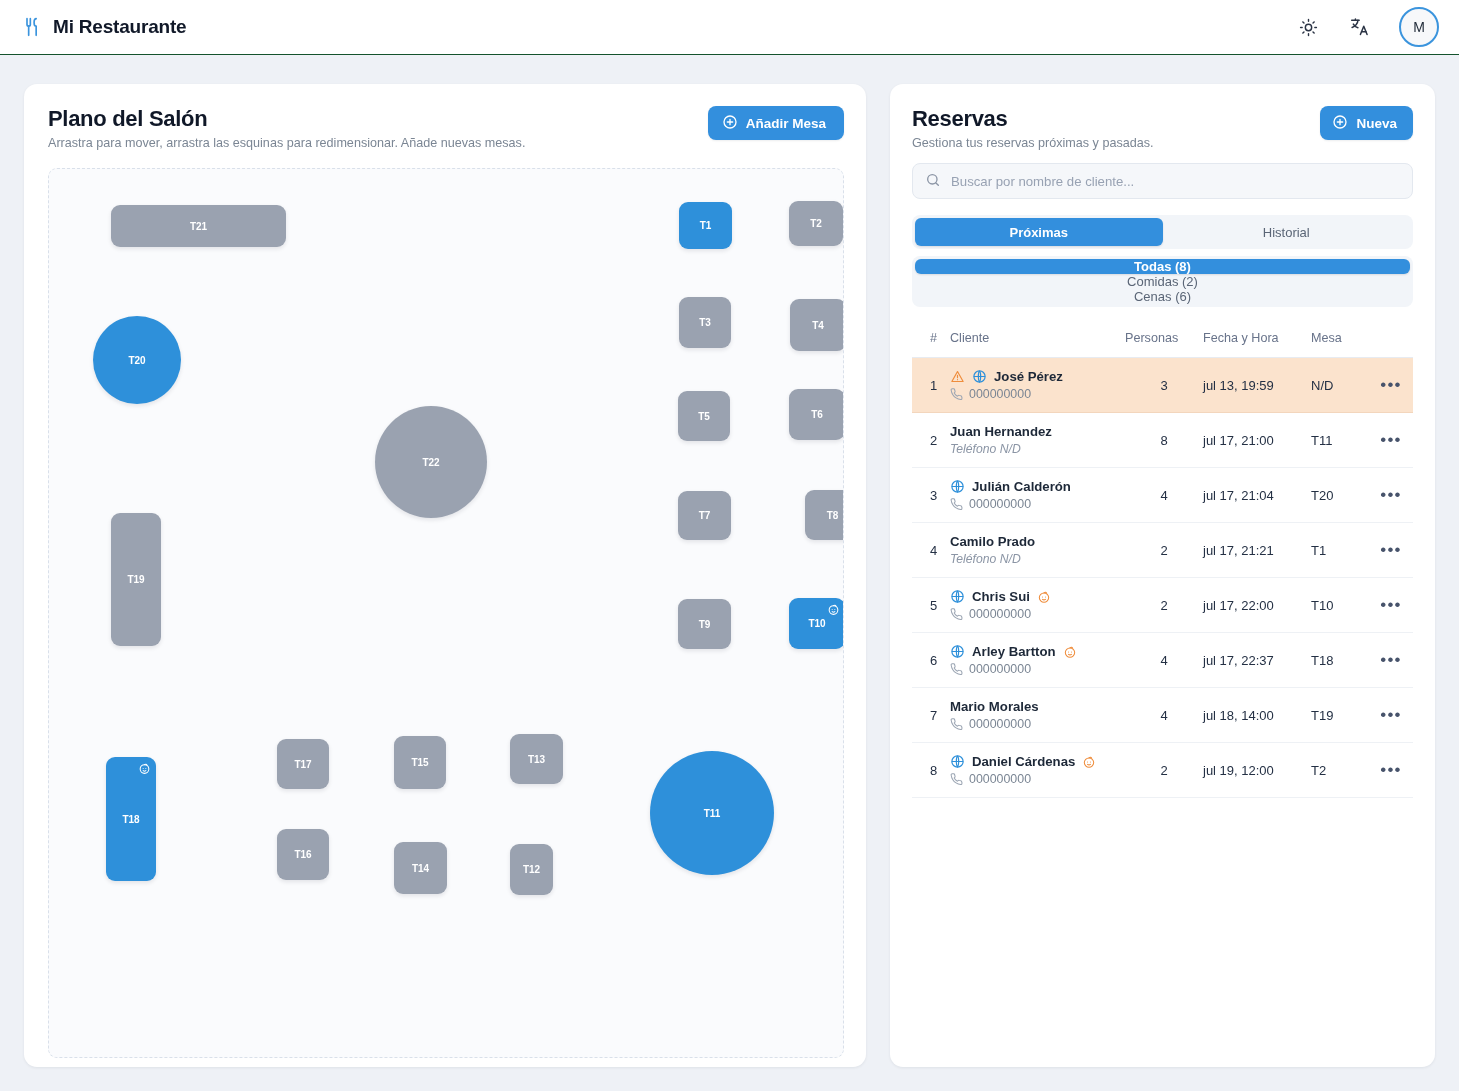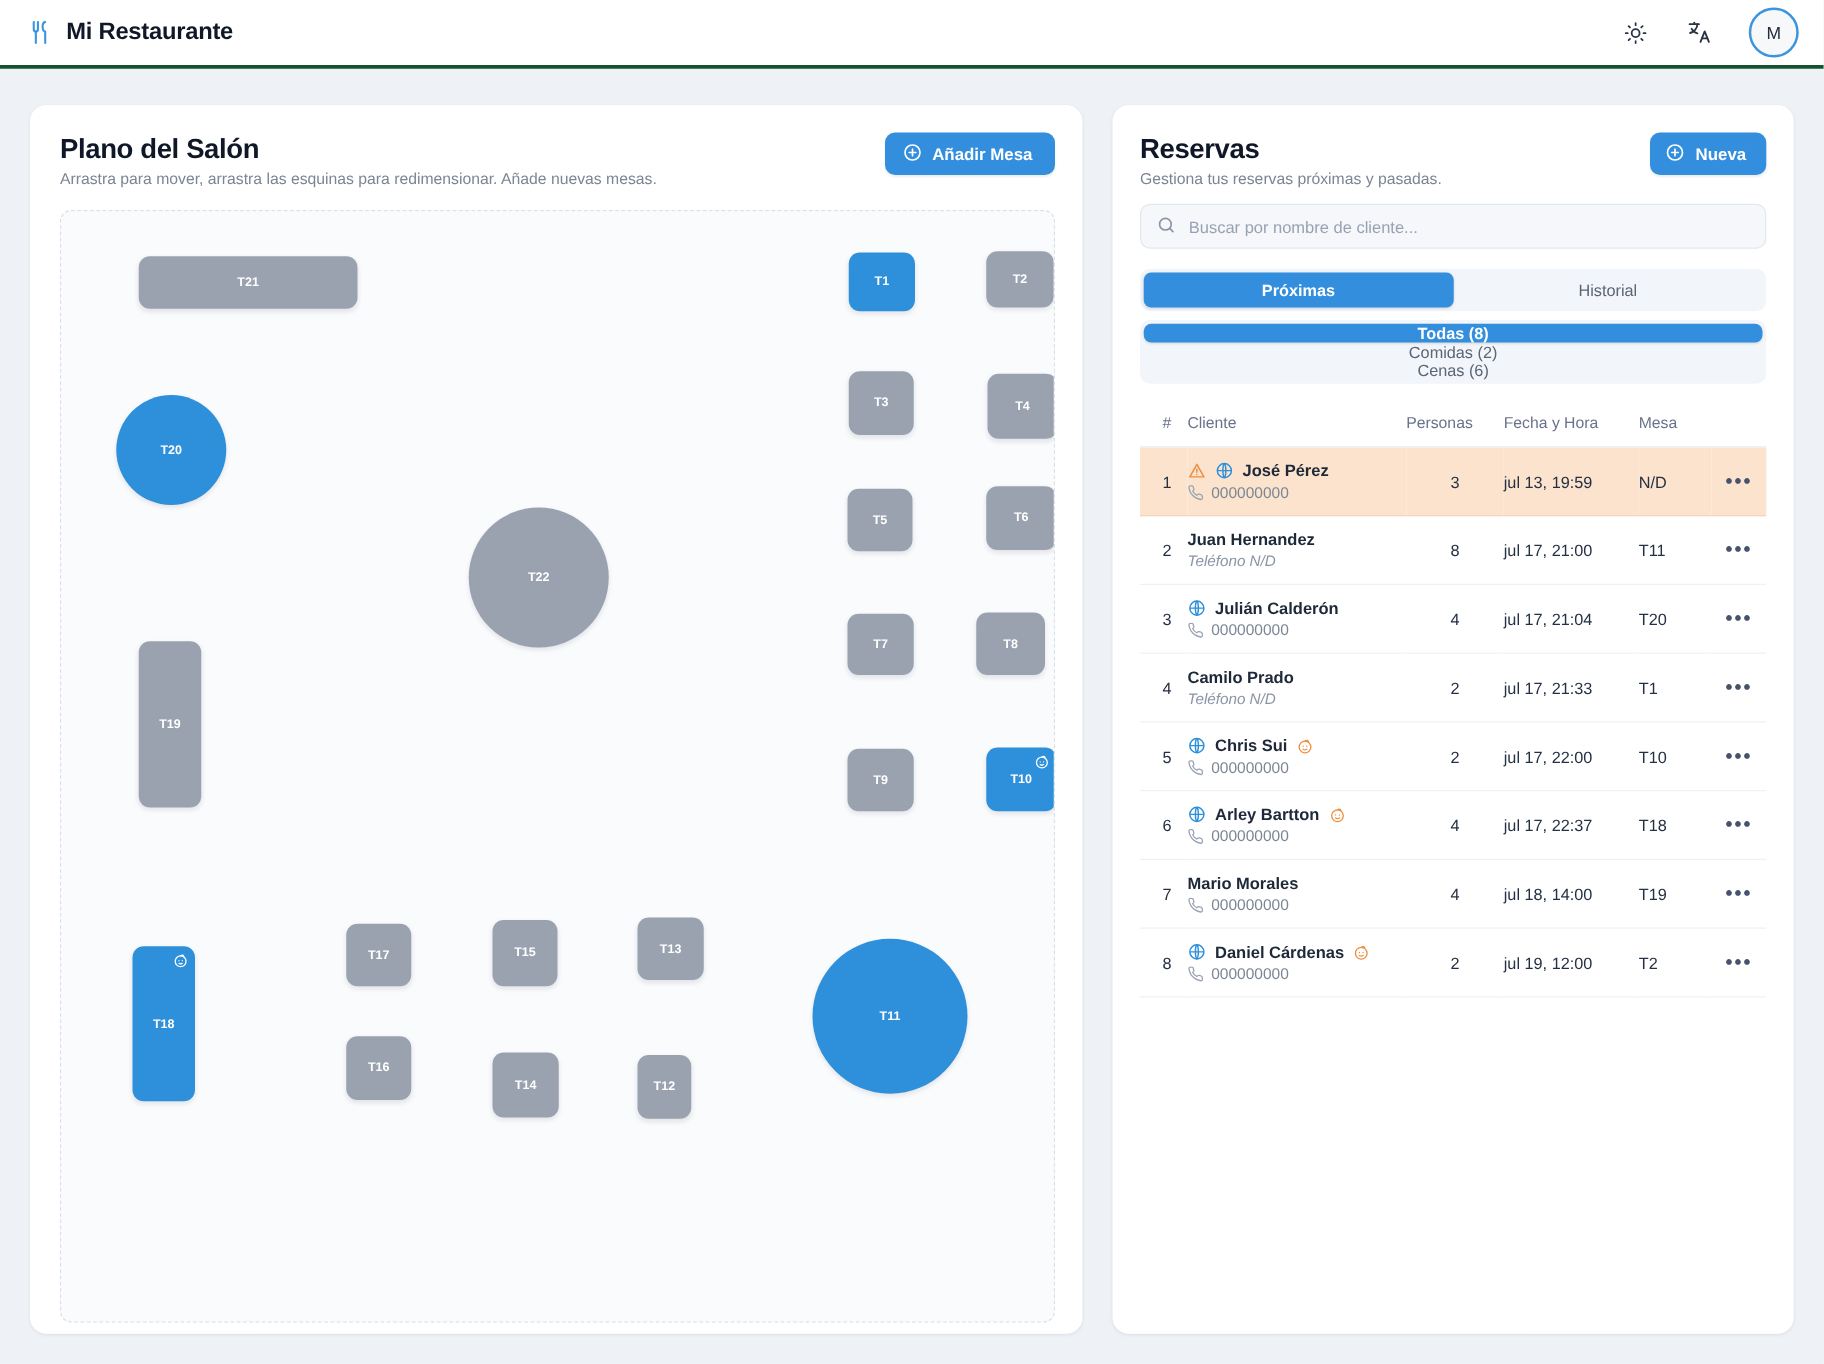--- a/index.html
+++ b/index.html
@@ -8,21 +8,21 @@
     background: #eef1f6;
     font-family: "Liberation Sans", sans-serif;
     overflow: hidden;
   }
 
   
   .topbar {
     height: 55px; background: #ffffff;
     display: flex; align-items: center;
     padding: 0 20px 0 22px;
-    border-bottom: 3px solid #14532d;
+    border-bottom: 1px solid #14532d;
   }
   .brand { display: flex; align-items: center; gap: 11px; }
   .brand-icon { color: #3b94dd; display: flex; align-items: center; }
   .brand-title { font-size: 19px; font-weight: bold; color: #101828; letter-spacing: -.2px; }
   .topbar-right { margin-left: auto; display: flex; align-items: center; gap: 26px; }
   .icon-btn { width: 26px; height: 26px; display: flex; align-items: center; justify-content: center; color: #2b3445; cursor: pointer; }
   .avatar {
     width: 40px; height: 40px; border-radius: 50%;
     background: #f7f8fa; border: 2.5px solid #3b94dd;
     display: flex; align-items: center; justify-content: center;
@@ -226,21 +226,21 @@
         </div>
         <div class="table-shape rect" style="left: 629px; top: 222px; width: 52px; height: 50px;">
           <span>T5</span>
         </div>
         <div class="table-shape rect" style="left: 740px; top: 220px; width: 56px; height: 51px;">
           <span>T6</span>
         </div>
         <div class="table-shape rect" style="left: 629px; top: 322px; width: 53px; height: 49px;">
           <span>T7</span>
         </div>
-        <div class="table-shape rect" style="left: 732px; top: 321px; width: 55px; height: 50px;">
+        <div class="table-shape rect" style="left: 756px; top: 321px; width: 55px; height: 50px;">
           <span>T8</span>
         </div>
         <div class="table-shape rect" style="left: 629px; top: 430px; width: 53px; height: 50px;">
           <span>T9</span>
         </div>
         <div class="table-shape rect reserved" style="left: 740px; top: 429px; width: 56px; height: 51px;">
           <span>T10</span>
           <span class="baby-badge">
             <svg width="13" height="13" viewBox="0 0 24 24" fill="none" stroke="currentColor" stroke-width="1.9" stroke-linecap="round" stroke-linejoin="round">
               <circle cx="12" cy="13" r="8"></circle>
@@ -396,21 +396,21 @@
           </tr>
           <tr>
             <td class="col-num">4</td>
             <td class="col-cli">
               <div class="cli-top">
                 <span class="cli-name">Camilo Prado</span>
               </div>
               <div class="cli-nophone">Teléfono N/D</div>
             </td>
             <td class="col-per">2</td>
-            <td class="col-fec">jul 17, 21:33</td>
+            <td class="col-fec">jul 17, 21:21</td>
             <td class="col-mes">T1</td>
             <td class="col-act"><span class="dots">•••</span></td>
           </tr>
           <tr>
             <td class="col-num">5</td>
             <td class="col-cli">
               <div class="cli-top">
                 <span class="ic-globe">
                   <svg width="15" height="15" viewBox="0 0 24 24" fill="none" stroke="currentColor" stroke-width="1.9">
                     <circle cx="12" cy="12" r="9"></circle>

